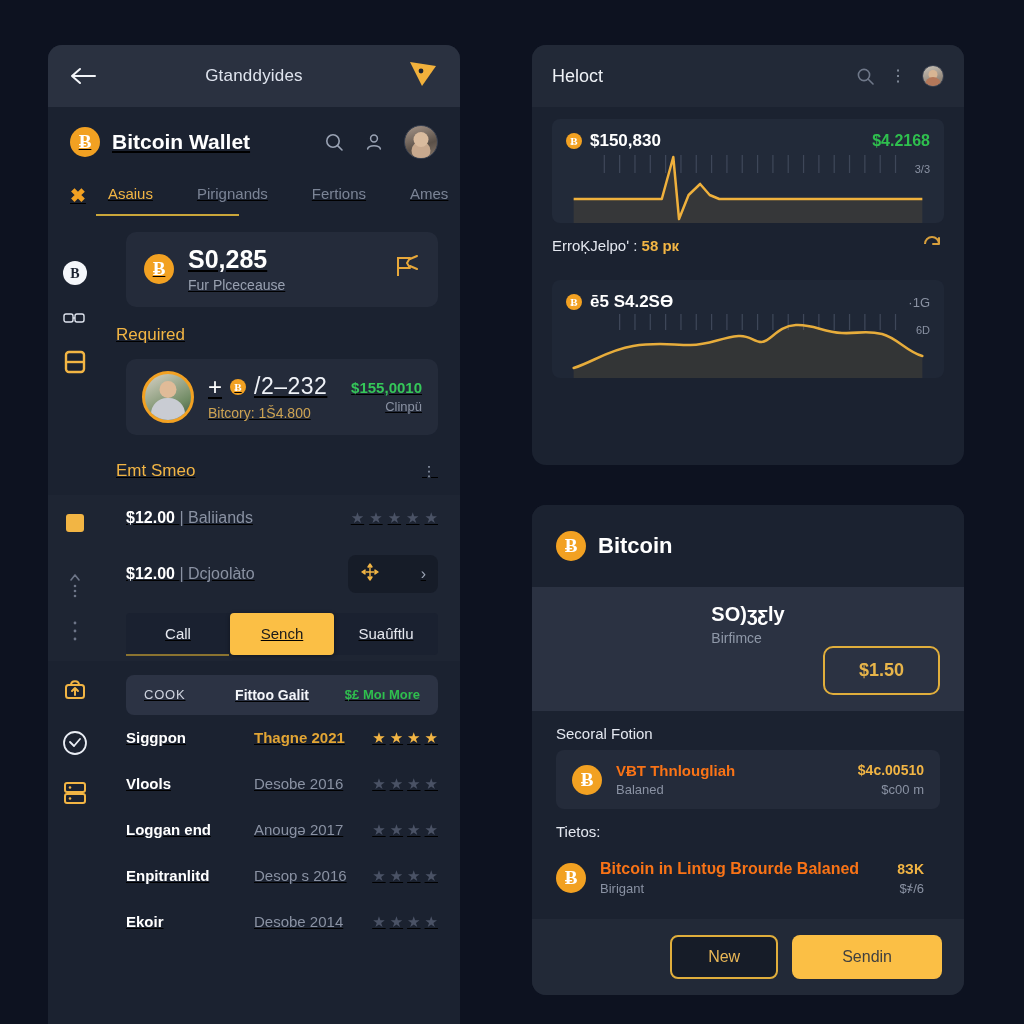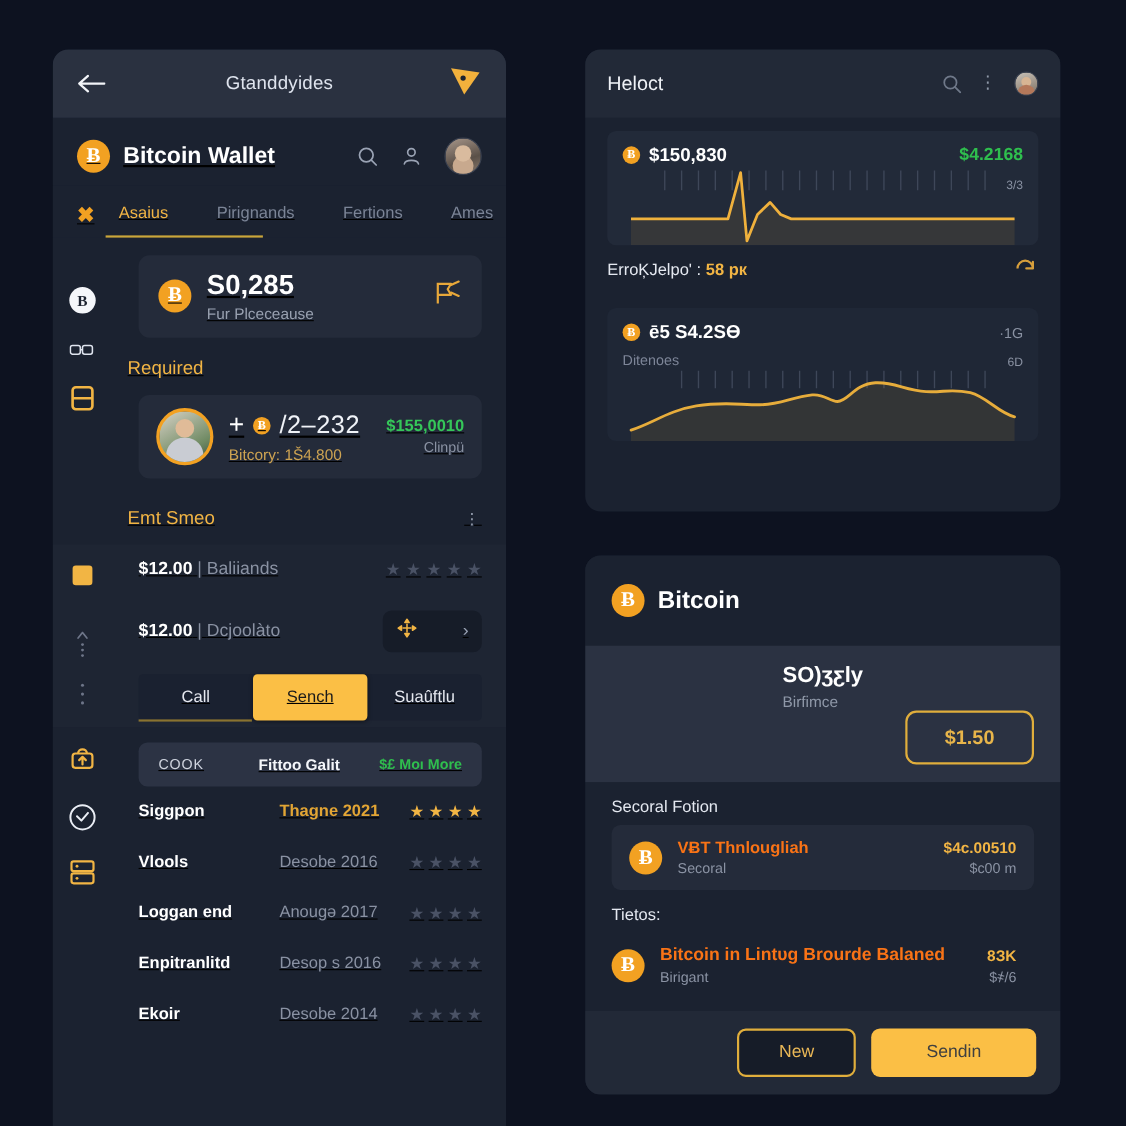--- a/index.html
+++ b/index.html
@@ -536,21 +536,20 @@
           </svg>
       </span>
     </div>
 
     <div class="spark-card flat">
       <div class="spark-head">
         <span class="btc-coin sm">Ƀ</span>
         <span class="spark-amt">ē5 S4.2Sϴ</span>
         <span class="spark-right grey">·1G</span>
       </div>
-      <div class="spark-label">Ditenoes</div>
       <span class="spark-tail" style="top:44px">6D</span>
       <svg class="spark-svg" height="66" viewBox="0 0 380 66" preserveAspectRatio="none">
         <g stroke="#3e4759" stroke-width="1.3">
           <path d="M56 2 V18 M72 2 V18 M88 2 V18 M104 2 V18 M120 2 V18 M136 2 V18 M152 2 V18 M168 2 V18 M184 2 V18 M200 2 V18 M216 2 V18 M232 2 V18 M248 2 V18 M264 2 V18 M280 2 V18 M296 2 V18 M312 2 V18 M328 2 V18 M344 2 V18"></path>
         </g>
         <path d="M8 56 C28 50 44 38 70 34 C96 30 110 33 130 33 C150 33 160 26 180 24 C192 23 196 30 204 30 C214 30 220 14 240 13 C258 12 268 20 288 21 C304 22 312 18 330 22 C346 26 356 40 372 44" fill="none" stroke="#e7ad3c" stroke-width="2.6" stroke-linejoin="round" stroke-linecap="round"></path>
         <path d="M8 56 C28 50 44 38 70 34 C96 30 110 33 130 33 C150 33 160 26 180 24 C192 23 196 30 204 30 C214 30 220 14 240 13 C258 12 268 20 288 21 C304 22 312 18 330 22 C346 26 356 40 372 44 L372 66 L8 66 Z" fill="#e7ad3c" opacity="0.10"></path>
       </svg>
     </div>
 
@@ -569,21 +568,21 @@
       </span>
       <span class="rb-pill">$1.50</span>
     </div>
 
     <div class="rb-section">Secoral Fotion</div>
 
     <div class="rb-item">
       <span class="btc-coin lg">Ƀ</span>
       <span>
         <div class="rb-item-t1">VɃT Thnlougliah</div>
-        <div class="rb-item-t2">Secoral</div>
+        <div class="rb-item-t2">Balaned</div>
       </span>
       <span class="rb-item-r">
         <div class="r1">$4с.00510</div>
         <div class="r2">$с00 m</div>
       </span>
     </div>
 
     <div class="rb-section">Tietos:</div>
 
     <div class="rb-item plain">

